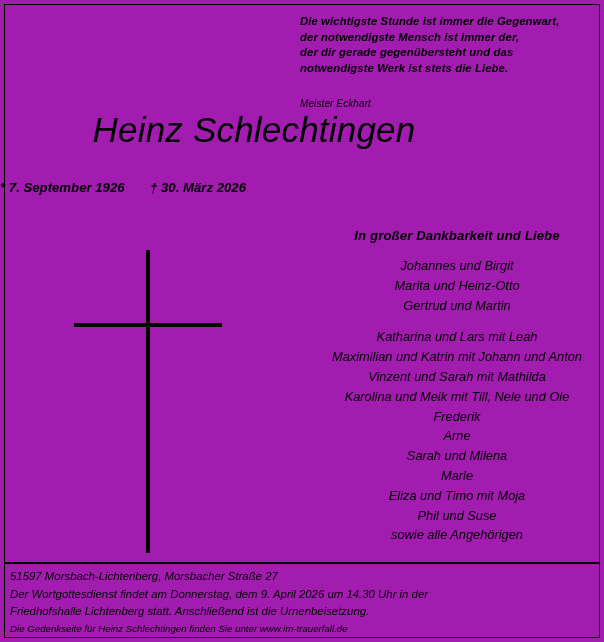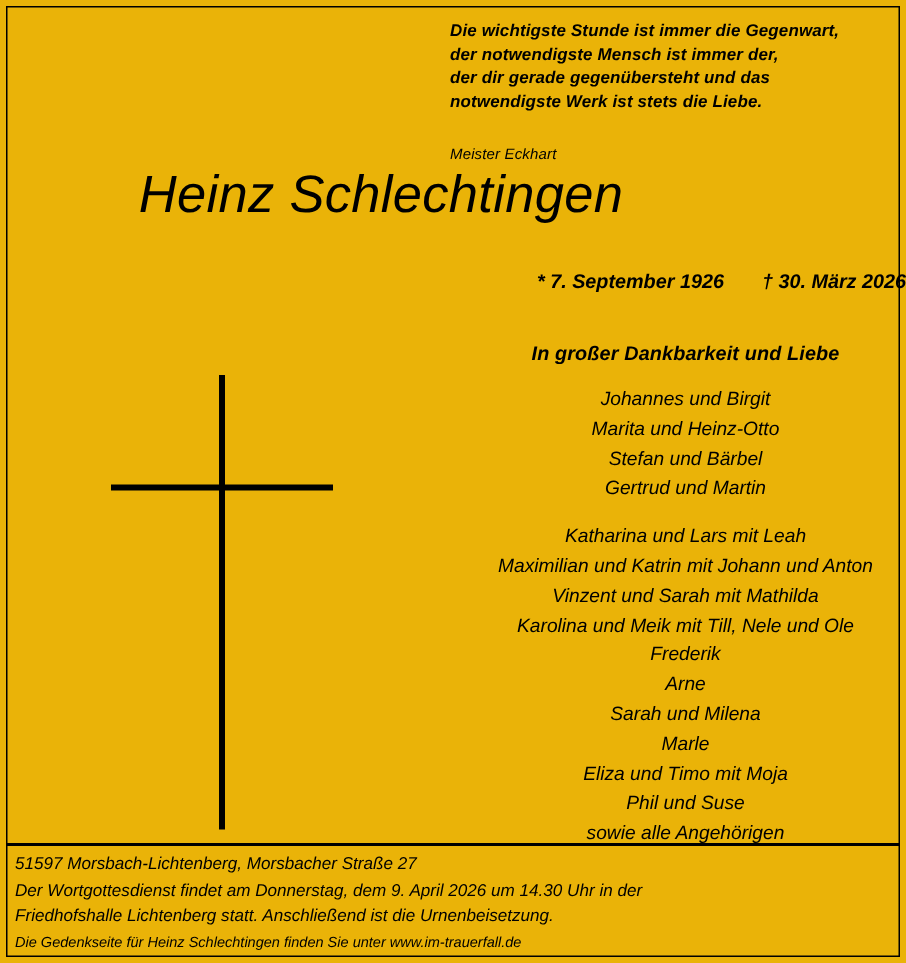--- a/index.html
+++ b/index.html
@@ -8,21 +8,21 @@
     background: #ffffff;
   }
   body {
     font-family: "Liberation Sans", sans-serif;
     color: #000000;
   }
   .page {
     position: relative;
     width: 604px;
     height: 642px;
-    background: #eab308;
+    background: #a21caf;
     box-sizing: border-box;
     overflow: hidden;
   }
   .frame {
     position: absolute;
     left: 4px;
     top: 4px;
     width: 596px;
     height: 634px;
     border: 1.5px solid #000000;
@@ -61,21 +61,21 @@
     font-weight: normal;
     letter-spacing: 0.2px;
   }
 
   
   .dates {
     position: absolute;
     left: 0;
     top: 180px;
     width: 604px;
-    text-align: right;
+    text-align: left;
     font-size: 13.2px;
     font-weight: bold;
     font-style: italic;
   }
   .dates .gap { display: inline-block; width: 18px; }
 
   
   .cross-wrap {
     position: absolute;
     left: 55px;
@@ -175,21 +175,20 @@
     <div class="cross-v"></div>
     <div class="cross-h"></div>
   </div>
 
   <div class="right-col">
     <div class="dank">In großer Dankbarkeit und Liebe</div>
 
     <div class="group first">
       <div class="nrow">Johannes und Birgit</div>
       <div class="nrow">Marita und Heinz-Otto</div>
-      <div class="nrow">Stefan und Bärbel</div>
       <div class="nrow">Gertrud und Martin</div>
     </div>
 
     <div class="group second">
       <div class="nrow">Katharina und Lars mit Leah</div>
       <div class="nrow">Maximilian und Katrin mit Johann und Anton</div>
       <div class="nrow">Vinzent und Sarah mit Mathilda</div>
       <div class="nrow">Karolina und Meik mit Till, Nele und Ole</div>
       <div class="nrow">Frederik</div>
       <div class="nrow">Arne</div>

